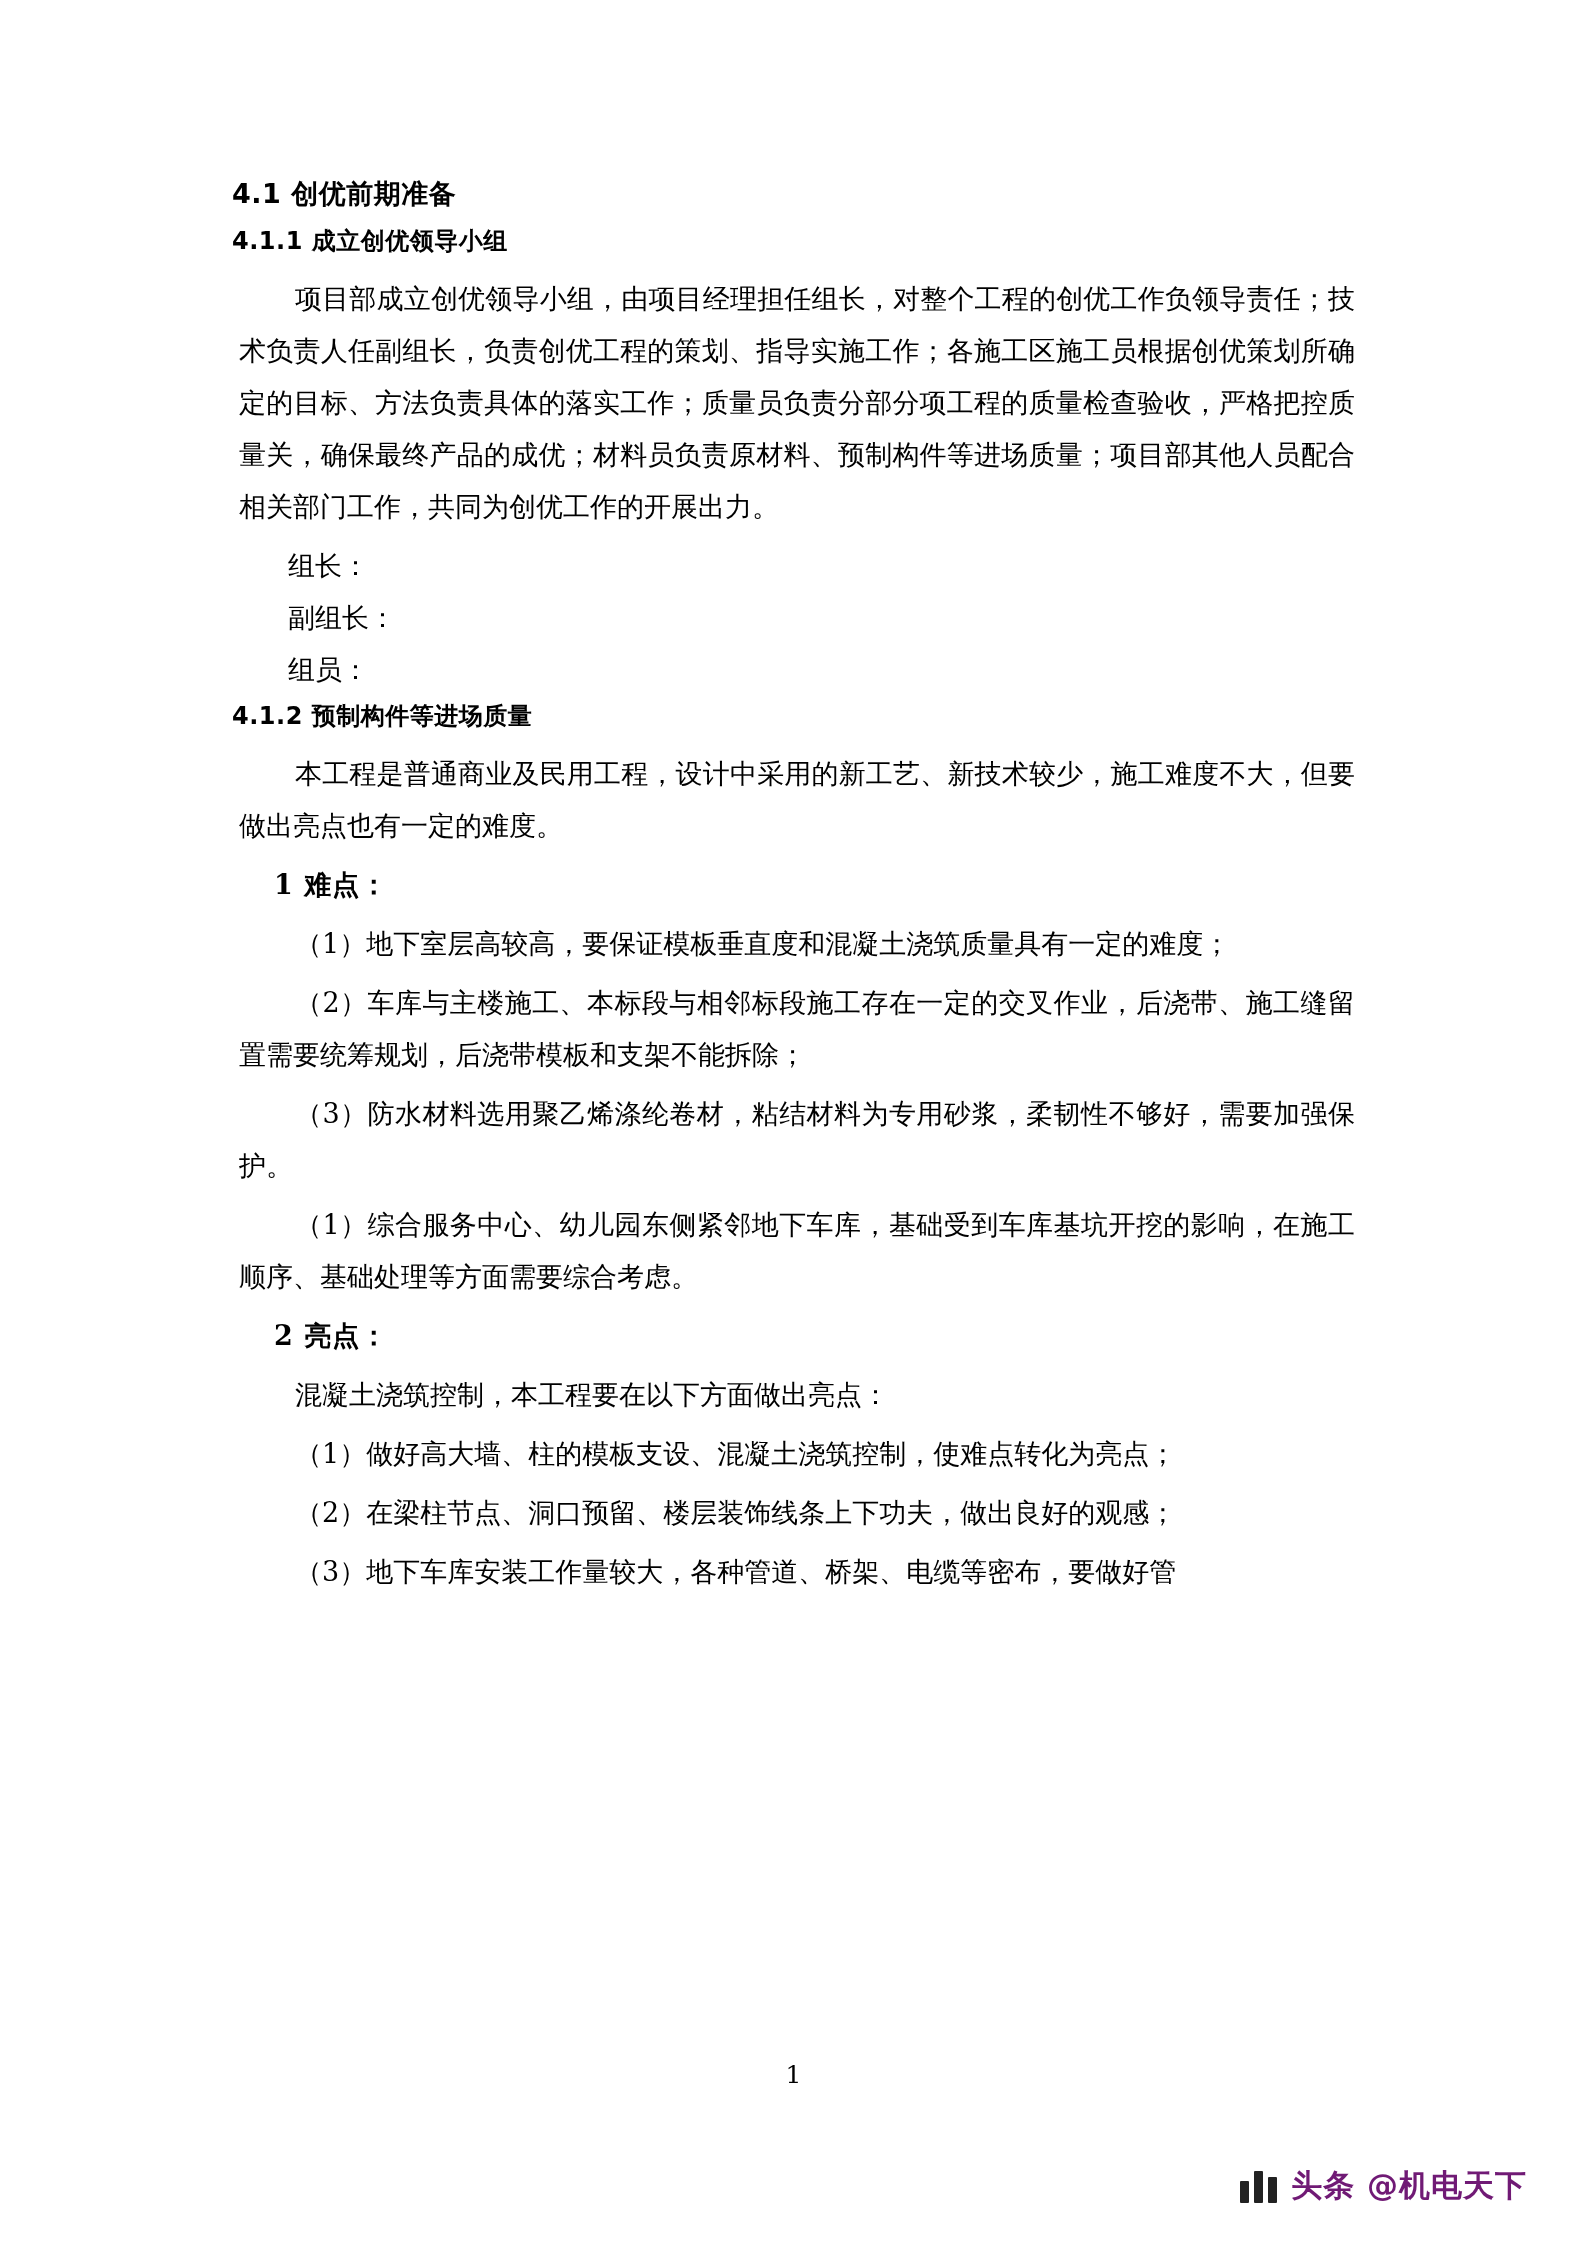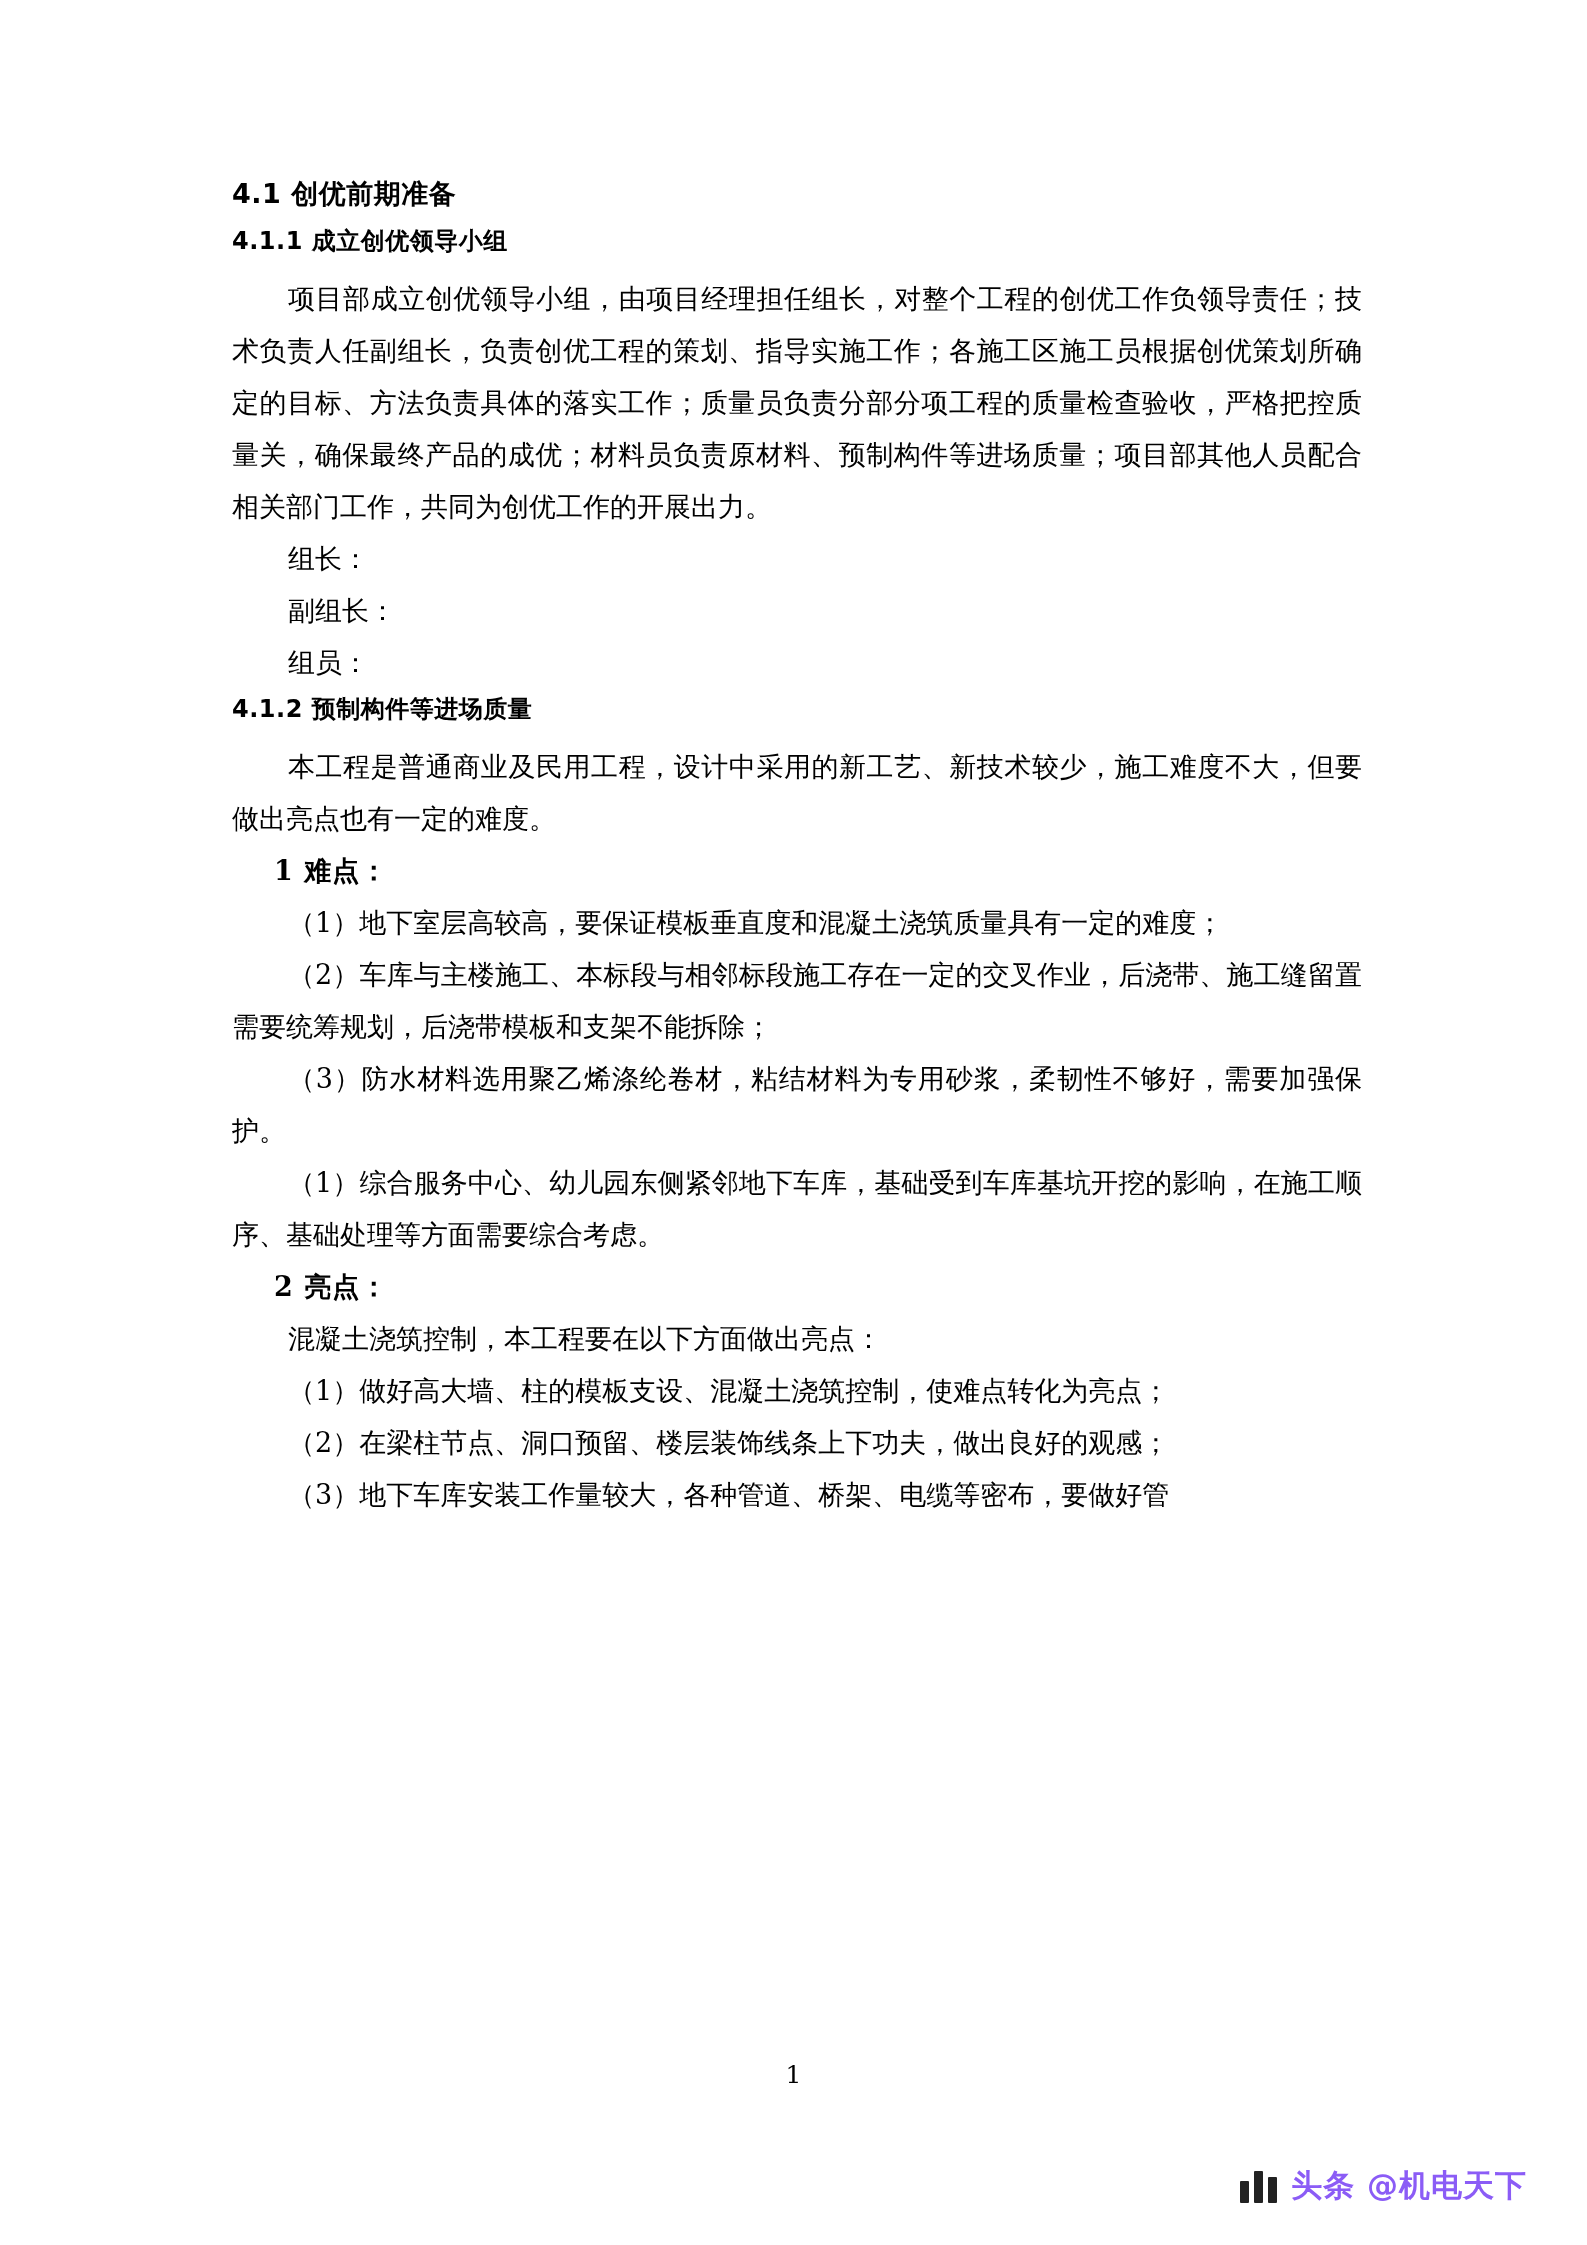--- a/index.html
+++ b/index.html
@@ -49,21 +49,21 @@
     font-weight: bold;
     font-size: 24px;
     line-height: 1.0;
     margin: 0 0 20px 0;
     letter-spacing: 0.5px;
   }
   .para {
     font-family: "DejaVu Serif", "Liberation Serif", serif;
     font-size: 27px;
     line-height: 52px;
-    margin: 0;
+    margin: 7px;
     text-align: justify;
     text-justify: inter-ideograph;
     text-indent: 56px;
   }
   .label-line {
     font-family: Liberation Serif, serif;
     font-size: 27px;
     line-height: 52px;
     margin: 0;
     text-indent: 56px;
@@ -107,21 +107,21 @@
     background: #222;
     border-radius: 1px;
   }
   .wm-bar.b1 { height: 22px; }
   .wm-bar.b2 { height: 32px; }
   .wm-bar.b3 { height: 26px; }
   .wm-text {
     font-family: "DejaVu Sans", "Liberation Sans", sans-serif;
     font-size: 31px;
     font-weight: bold;
-    color: #8b5cf6;
+    color: #701a75;
     letter-spacing: 1px;
   }
 </style>
 </head>
 <body>
 
 <div class="page">
 
   <div class="content">
 

